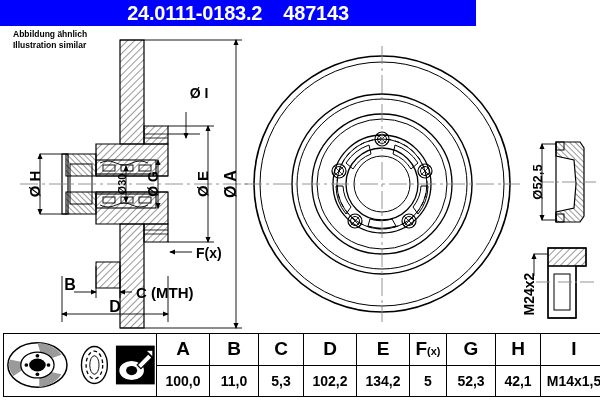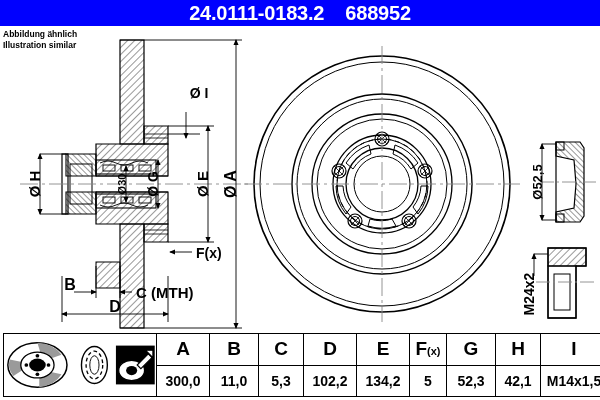--- a/index.html
+++ b/index.html
@@ -13,39 +13,39 @@
     position: relative;
     overflow: hidden;
     font-family: "Liberation Sans", sans-serif;
     color: #000000;
   }
 
   
   #header-bar {
     position: absolute;
     left: 0; top: 0;
-    width: 600px; height: 26px;
+    width: 476px; height: 26px;
     background: #0000ff;
     display: flex;
     align-items: center;
     justify-content: center;
     gap: 21px;
   }
   #header-bar .htxt {
     color: #ffffff;
     font-size: 20px;
     font-weight: bold;
     letter-spacing: -0.2px;
     line-height: 1;
   }
 
   
   #note-block {
     position: absolute;
-    left: 3px; top: 29px;
+    left: 13px; top: 29px;
     font-size: 8.5px;
     font-weight: bold;
     line-height: 11px;
     white-space: nowrap;
   }
 
   
   #drawing {
     position: absolute;
     left: 0; top: 26px;
@@ -92,21 +92,21 @@
     gap: 2px;
     height: 60px;
     padding-left: 2px;
   }
 </style>
 </head>
 <body>
 
 <div id="header-bar">
   <span class="htxt">24.0111-0183.2</span>
-  <span class="htxt">688952</span>
+  <span class="htxt">487143</span>
 </div>
 
 <div id="note-block">
   <div>Abbildung ähnlich</div>
   <div>Illustration similar</div>
 </div>
 
 <div id="drawing">
 <svg width="600" height="304" viewBox="0 0 600 304" xmlns="http://www.w3.org/2000/svg">
   <defs>
@@ -343,21 +343,21 @@
     <th class="hd" style="width: 48px;">B</th>
     <th class="hd" style="width: 44px;">C</th>
     <th class="hd" style="width: 52px;">D</th>
     <th class="hd" style="width: 52px;">E</th>
     <th class="hd" style="width: 36px;"><span>F</span><span class="sub">(x)</span></th>
     <th class="hd" style="width: 48px;">G</th>
     <th class="hd" style="width: 44px;">H</th>
     <th class="hd" style="width: 66px;">I</th>
   </tr>
   <tr>
-    <td class="val">300,0</td>
+    <td class="val">100,0</td>
     <td class="val">11,0</td>
     <td class="val">5,3</td>
     <td class="val">102,2</td>
     <td class="val">134,2</td>
     <td class="val">5</td>
     <td class="val">52,3</td>
     <td class="val">42,1</td>
     <td class="val">M14x1,5</td>
   </tr>
 </tbody>

